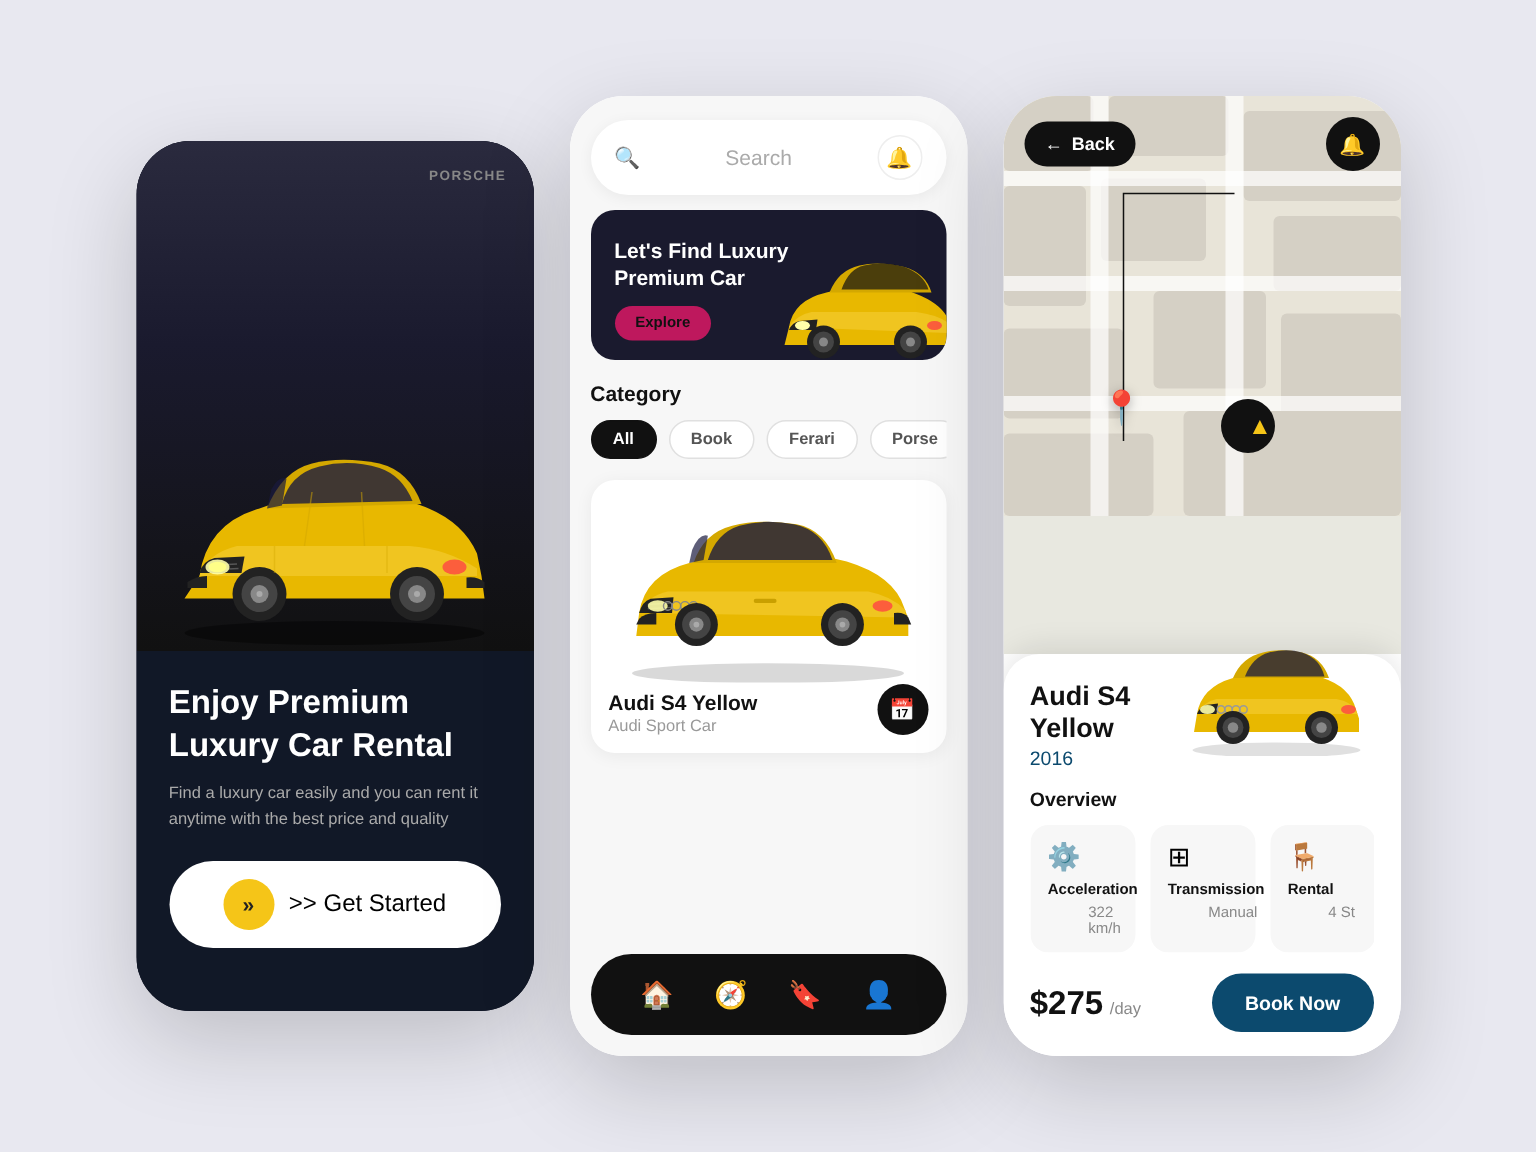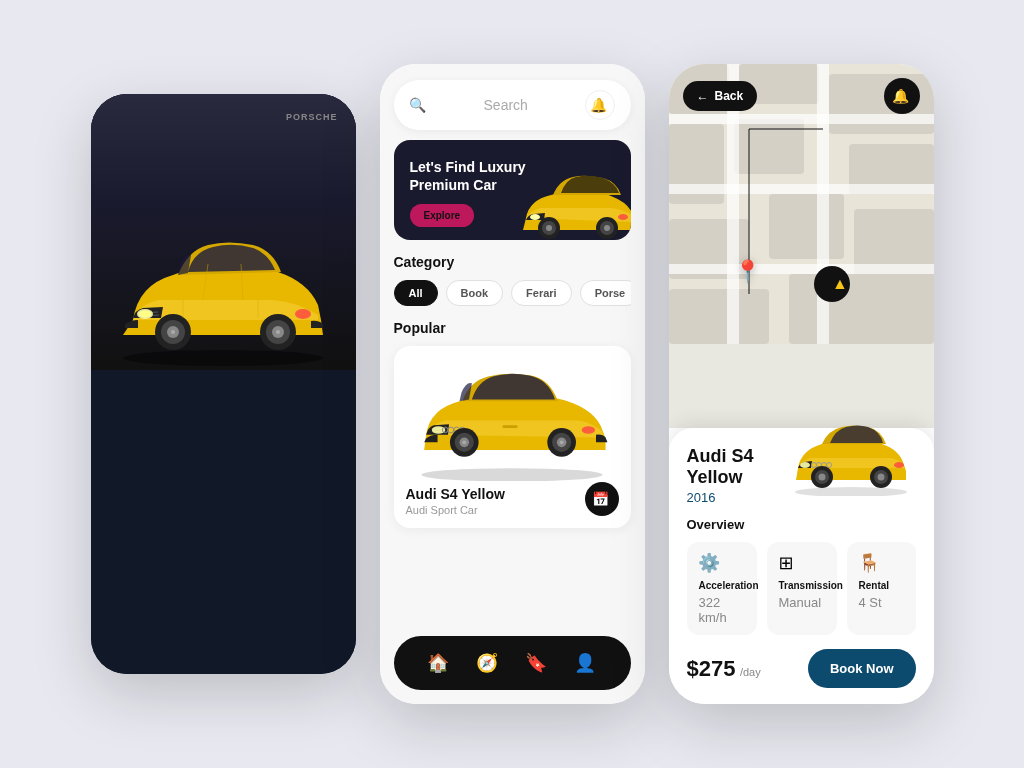--- a/index.html
+++ b/index.html
@@ -37,21 +37,21 @@
       width: 100%;
       height: 100%;
       background: #111827;
       position: relative;
       overflow: hidden;
       display: flex;
       flex-direction: column;
     }
     .car-bg {
       width: 100%;
-      height: 276px;
+      height: 340px;
       background: linear-gradient(180deg, #2a2a3e 0%, #1a1a2e 40%, #111111 100%);
       position: relative;
       overflow: hidden;
     }
     
     .porsche-logo {
       position: absolute;
       top: 18px;
       right: 18px;
       font-size: 9px;
@@ -349,21 +349,21 @@
       background: #f7f7f7;
       border-radius: 12px;
       padding: 10px 12px;
       display: flex;
       flex-direction: column;
       gap: 4px;
       min-width: 70px;
     }
     .ov-icon { font-size: 18px; margin-bottom: 2px; }
     .ov-label { font-size: 10px; font-weight: 700; color: #111; }
-    .ov-value { font-size: 13px; color: #888; }
+    .ov-value { font-size: 10px; color: #888; margin-left: 27px; }
     .detail-footer {
       display: flex;
       align-items: center;
       justify-content: space-between;
     }
     .price-text { font-size: 22px; font-weight: 800; color: #111; }
     .price-per { font-size: 11px; color: #888; margin-left: 0; }
     .book-btn {
       background: #0c4a6e;
       color: #fff;
@@ -423,20 +423,28 @@
             <circle cx="175" cy="122" r="12" fill="#444"></circle>
             <circle cx="175" cy="122" r="6" fill="#888"></circle>
             <circle cx="175" cy="122" r="2" fill="#aaa"></circle>
 
             <path d="M100 90 L105 54" stroke="#d4a800" strokewidth="2" opacity="0.5"></path>
             <path d="M140 90 L138 54" stroke="#d4a800" strokewidth="2" opacity="0.5"></path>
 
             <path d="M80 90 L80 108" stroke="#d4a800" strokewidth="1" opacity="0.4"></path>
             <path d="M155 90 L155 108" stroke="#d4a800" strokewidth="1" opacity="0.4"></path>
           </svg>
+        </div>
+      </div>
+      <div class="screen1-content">
+        <div class="screen1-title">Enjoy Premium<br>Luxury Car Rental</div>
+        <div class="screen1-subtitle">Find a luxury car easily and you can rent it anytime with the best price and quality</div>
+        <div class="btn-get-started">
+          <div class="btn-icon">»</div>
+          <span>&gt;&gt; Get Started</span>
         </div>
       </div>
     </div>
   </div>
 
   <div class="phone phone-2">
     <div class="screen2">
 
       <div class="search-bar">
         <span class="search-icon">🔍</span>
@@ -470,21 +478,20 @@
       </div>
 
       <div class="section-title">Category</div>
       <div class="category-pills">
         <div class="pill active">All</div>
         <div class="pill">Book</div>
         <div class="pill">Ferari</div>
         <div class="pill">Porse</div>
       </div>
 
-      <div class="section-title">Popular</div>
 
       <div class="popular-card">
         <div class="popular-car-img">
           <svg viewBox="0 0 220 130" xmlns="http://www.w3.org/2000/svg" width="210" height="125">
             <ellipse cx="110" cy="124" rx="95" ry="7" fill="rgba(0,0,0,0.15)"></ellipse>
             <path d="M20 82 Q24 55 55 47 Q80 40 110 39 Q140 39 165 46 Q198 56 205 78 L208 86 L208 98 L18 98 Z" fill="#e8b800"></path>
             <path d="M58 47 Q65 26 85 21 Q105 16 130 20 Q150 24 158 47 Z" fill="#d4a800"></path>
             <path d="M68 45 Q74 26 90 21 Q108 16 128 20 Q148 24 155 45 Z" fill="#1a1a3e" opacity="0.8"></path>
             <path d="M55 47 L65 45 L68 28 Q62 26 57 38 Z" fill="#1a1a3e" opacity="0.7"></path>
             <path d="M20 82 Q26 70 40 67 L180 67 Q196 70 206 80 L205 85 Z" fill="#f0c520"></path>

